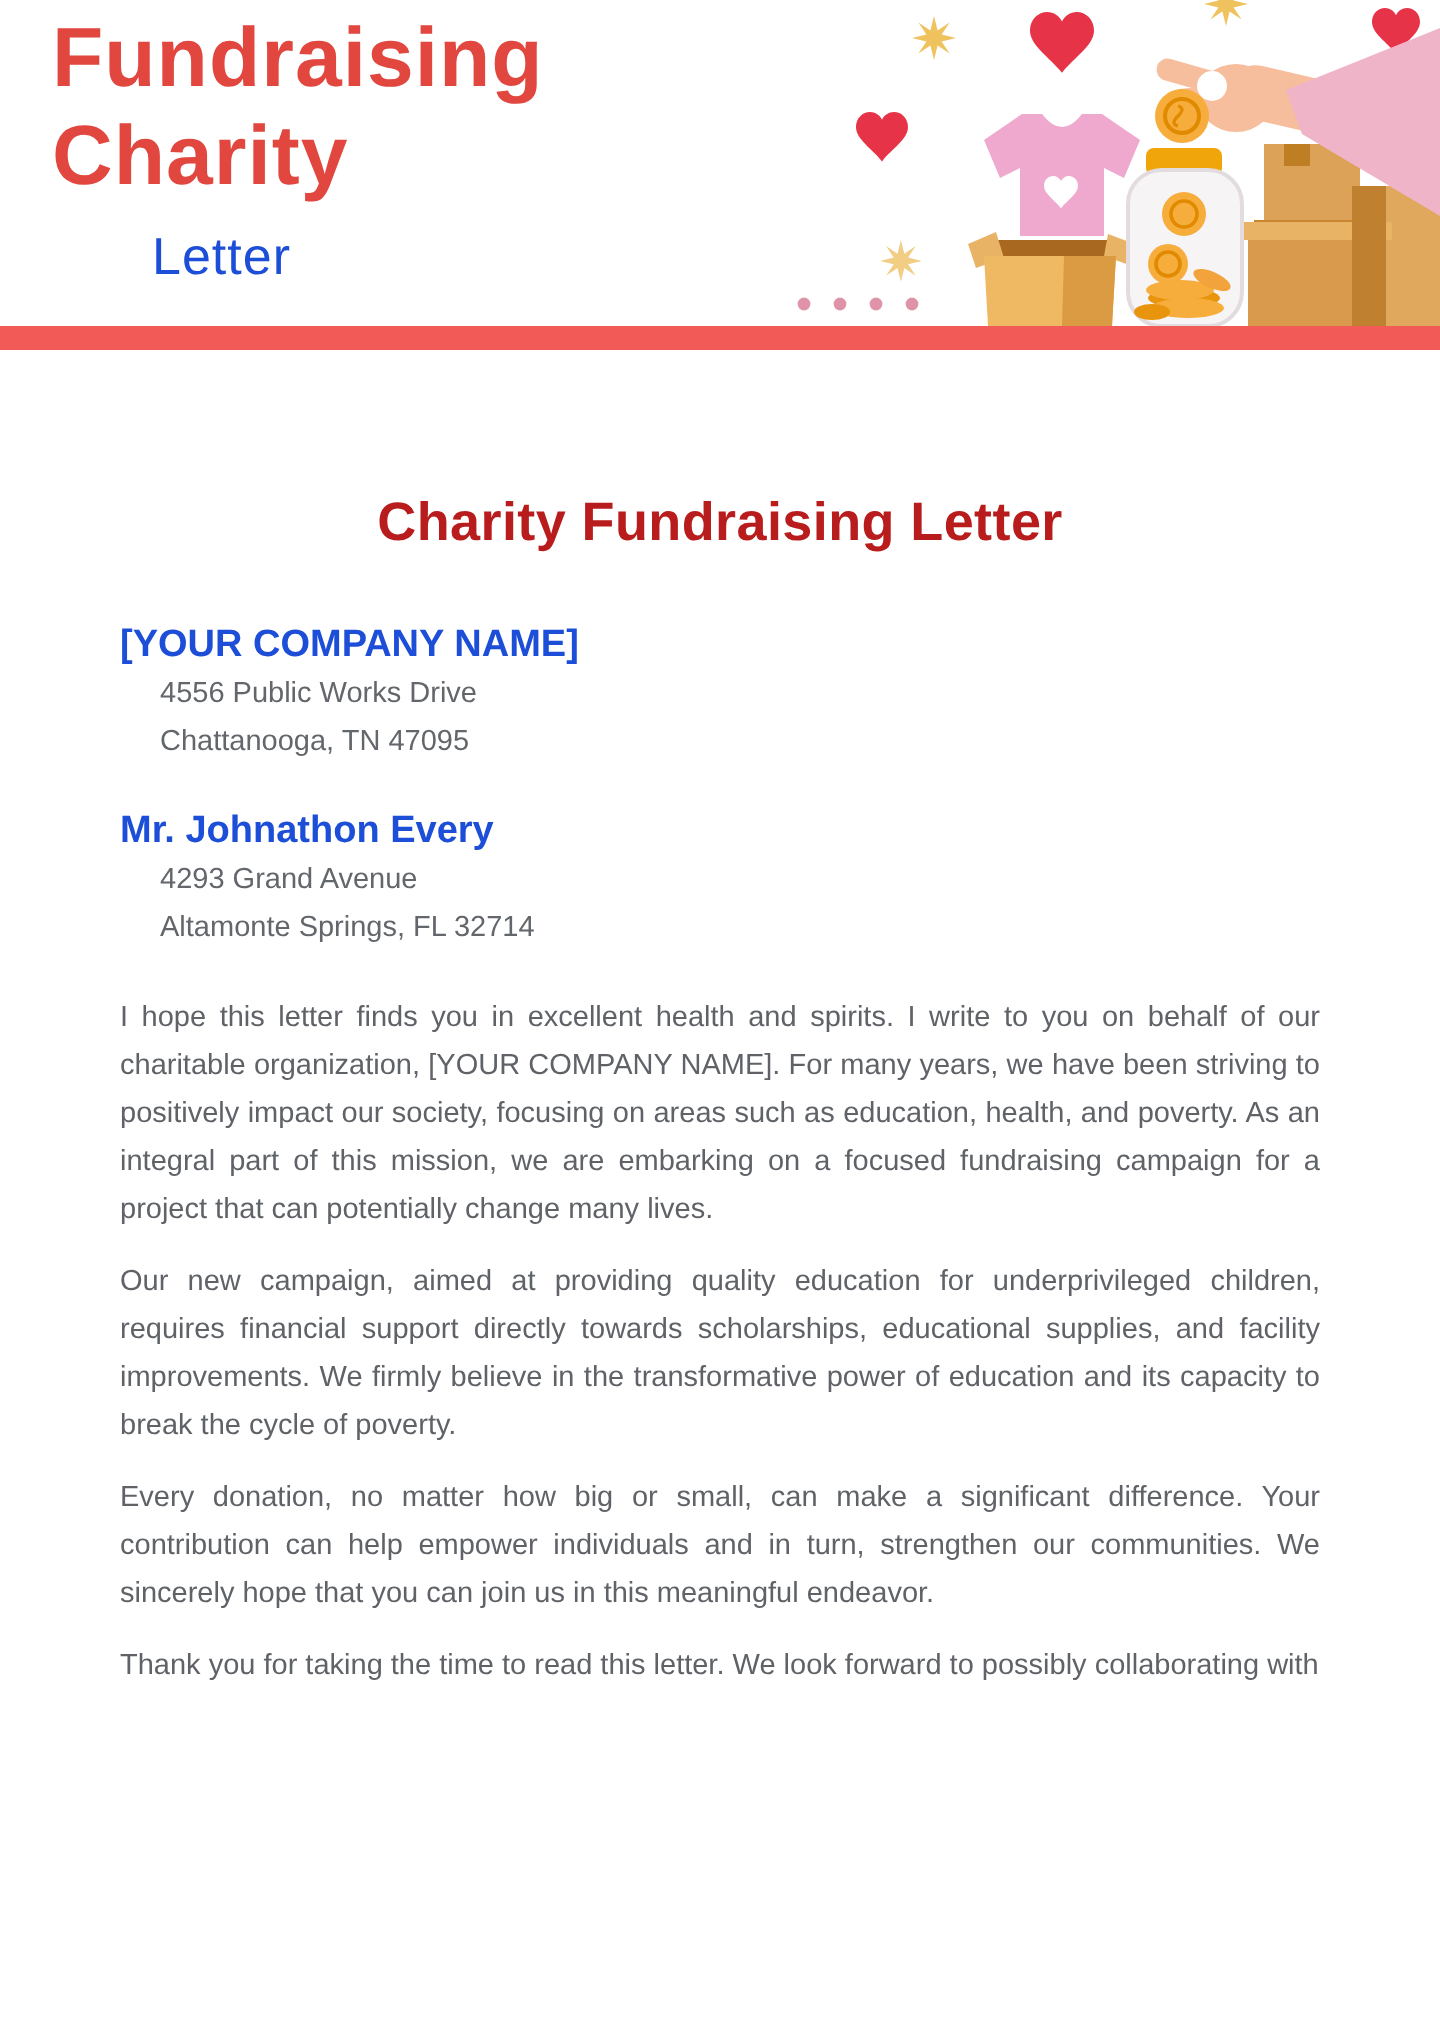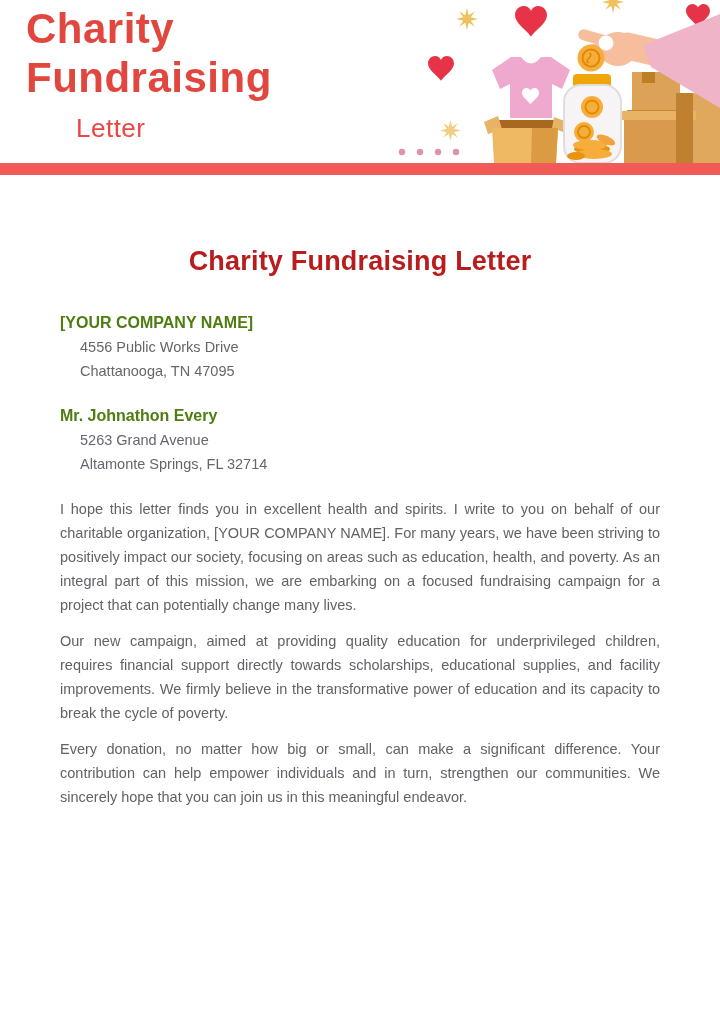--- a/index.html
+++ b/index.html
@@ -20,21 +20,21 @@
   .brand {
     position: absolute; left: 26px; top: 4px;
     color: #E1473F;
     font-weight: 800;
     font-size: 42px;
     line-height: 49px;
     letter-spacing: 0.5px;
   }
   .brand-sub {
     position: absolute; left: 76px; top: 113px;
-    color: #ef4444;
+    color: #1d4ed8;
     font-weight: 500;
     font-size: 26px;
     letter-spacing: 0.5px;
   }
   .divider-bar {
     position: absolute; left: 0; bottom: 0;
     width: 720px; height: 12px;
     background: #F15A57;
   }
   .illustration {
@@ -57,36 +57,36 @@
     line-height: 32px;
     font-weight: 700;
     color: #b91c1c;
     letter-spacing: 0.2px;
   }
   .doc-body { padding: 0 60px; }
   .block { margin-bottom: 21px; }
   .block-tight { margin-bottom: 14px; }
   .bold-line {
     font-weight: 700;
-    color: #4d7c0f;
-    font-size: 16px;
+    color: #1d4ed8;
+    font-size: 19px;
   }
   .addr-line { color: #63676C; margin-left: 20px; }
   .para {
     text-align: justify;
     margin-bottom: 12px;
   }
 </style>
 </head>
 <body>
 
 <header class="header">
   <div class="brand">
+    <div>Fundraising</div>
     <div>Charity</div>
-    <div>Fundraising</div>
   </div>
   <div class="brand-sub">Letter</div>
 
   <svg class="illustration" viewBox="0 0 340 163">
     <defs>
       <path id="heart" d="M10,19 C6,14 0,10.5 0,5.8 C0,2.3 2.6,0 5.4,0 C7.4,0 9.2,1.2 10,3 C10.8,1.2 12.6,0 14.6,0 C17.4,0 20,2.3 20,5.8 C20,10.5 14,14 10,19 Z"></path>
       <path id="sparkle" d="M11,0 L12.8,7.2 L18.8,3.2 L14.8,9.2 L22,11 L14.8,12.8 L18.8,18.8 L12.8,14.8 L11,22 L9.2,14.8 L3.2,18.8 L7.2,12.8 L0,11 L7.2,9.2 L3.2,3.2 L9.2,7.2 Z"></path>
     </defs>
 
     <use href="#sparkle" x="0" y="0" transform="translate(76,8)" fill="#EFC25E"></use>
@@ -168,23 +168,24 @@
 
     <div class="block">
       <div class="bold-line">[YOUR COMPANY NAME]</div>
       <div class="addr-line">4556 Public Works Drive</div>
       <div class="addr-line">Chattanooga, TN 47095</div>
     </div>
 
 
     <div class="block">
       <div class="bold-line">Mr. Johnathon Every</div>
-      <div class="addr-line">5263 Grand Avenue</div>
+      <div class="addr-line">4293 Grand Avenue</div>
       <div class="addr-line">Altamonte Springs, FL 32714</div>
     </div>
 
 
     <p class="para">I hope this letter finds you in excellent health and spirits. I write to you on behalf of our charitable organization, [YOUR COMPANY NAME]. For many years, we have been striving to positively impact our society, focusing on areas such as education, health, and poverty. As an integral part of this mission, we are embarking on a focused fundraising campaign for a project that can potentially change many lives.</p>
     <p class="para">Our new campaign, aimed at providing quality education for underprivileged children, requires financial support directly towards scholarships, educational supplies, and facility improvements. We firmly believe in the transformative power of education and its capacity to break the cycle of poverty.</p>
     <p class="para">Every donation, no matter how big or small, can make a significant difference. Your contribution can help empower individuals and in turn, strengthen our communities. We sincerely hope that you can join us in this meaningful endeavor.</p>
+    <p class="para">Thank you for taking the time to read this letter. We look forward to possibly collaborating with</p>
 
   </div>
 </main>
 
 </body></html>

